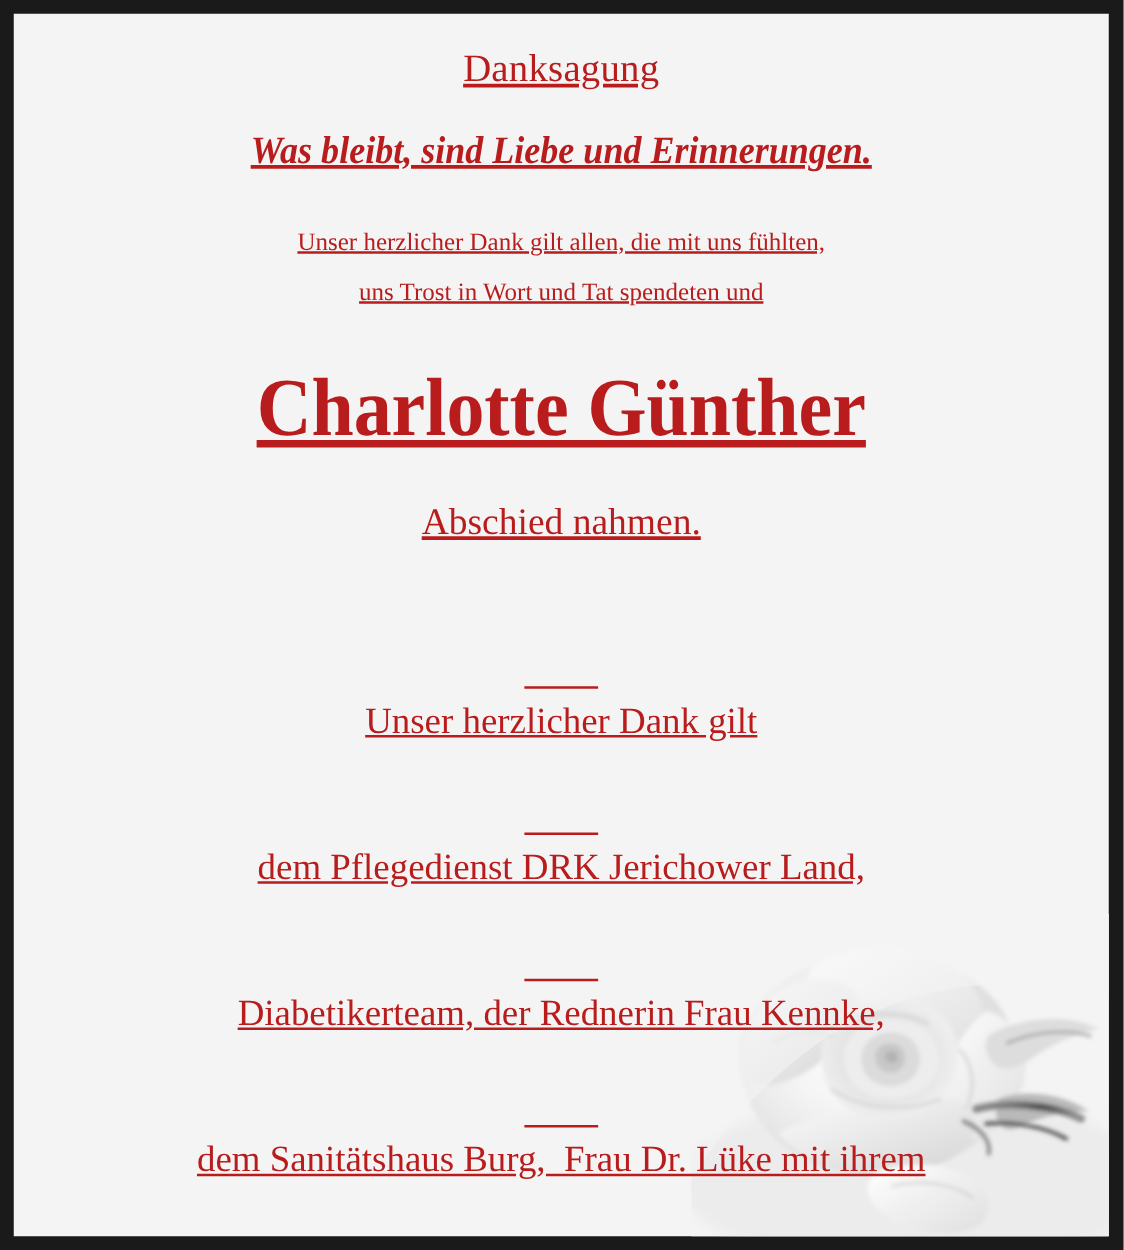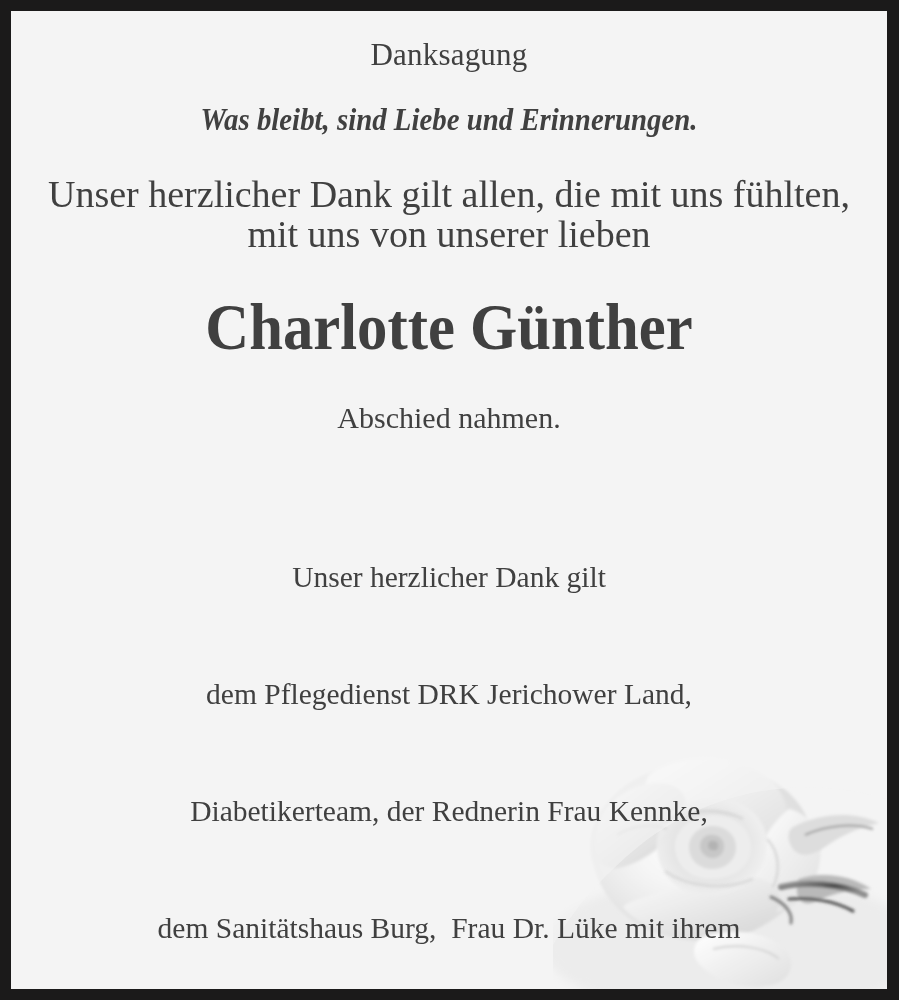--- a/index.html
+++ b/index.html
@@ -41,21 +41,22 @@
   }
   .rose-layer svg { display: block; width: 100%; height: 100%; }
 
   
   .content {
     position: relative;
     z-index: 2;
     height: 100%;
     box-sizing: border-box;
     padding: 0 14px;
-    color: #404040;
+    color: #b91c1c;
+    text-decoration: underline;
   }
 
   .line { margin: 0; }
 
   .heading-danksagung {
     text-align: center;
     font-size: 31px;
     line-height: 1.0;
     letter-spacing: .2px;
     padding-top: 28px;
@@ -68,21 +69,21 @@
     font-size: 31px;
     line-height: 1.0;
     font-stretch: condensed;
     transform: scaleX(0.93);
     transform-origin: center;
     padding-top: 34px;
   }
 
   .intro-block {
     text-align: center;
-    font-size: 38px;
+    font-size: 20px;
     line-height: 40px;
     padding-top: 39px;
   }
 
   .deceased-name {
     text-align: center;
     font-weight: bold;
     font-size: 66px;
     line-height: 1.0;
     font-stretch: condensed;
@@ -206,21 +207,21 @@
     </div>
 
     <div class="content">
 
       <p class="line heading-danksagung">Danksagung</p>
 
       <p class="line subtitle-motto">Was bleibt, sind Liebe und Erinnerungen.</p>
 
       <div class="intro-block">
         <p class="line">Unser herzlicher Dank gilt allen, die mit uns fühlten,</p>
-        <p class="line">mit uns von unserer lieben</p>
+        <p class="line">uns Trost in Wort und Tat spendeten und</p>
       </div>
 
       <p class="line deceased-name">Charlotte Günther</p>
 
       <p class="line farewell-line">Abschied nahmen.</p>
 
       <div class="thanks-block">
         <p class="line">Unser herzlicher Dank gilt</p>
         <p class="line">dem Pflegedienst DRK Jerichower Land,</p>
         <p class="line">Diabetikerteam, der Rednerin Frau Kennke,</p>

